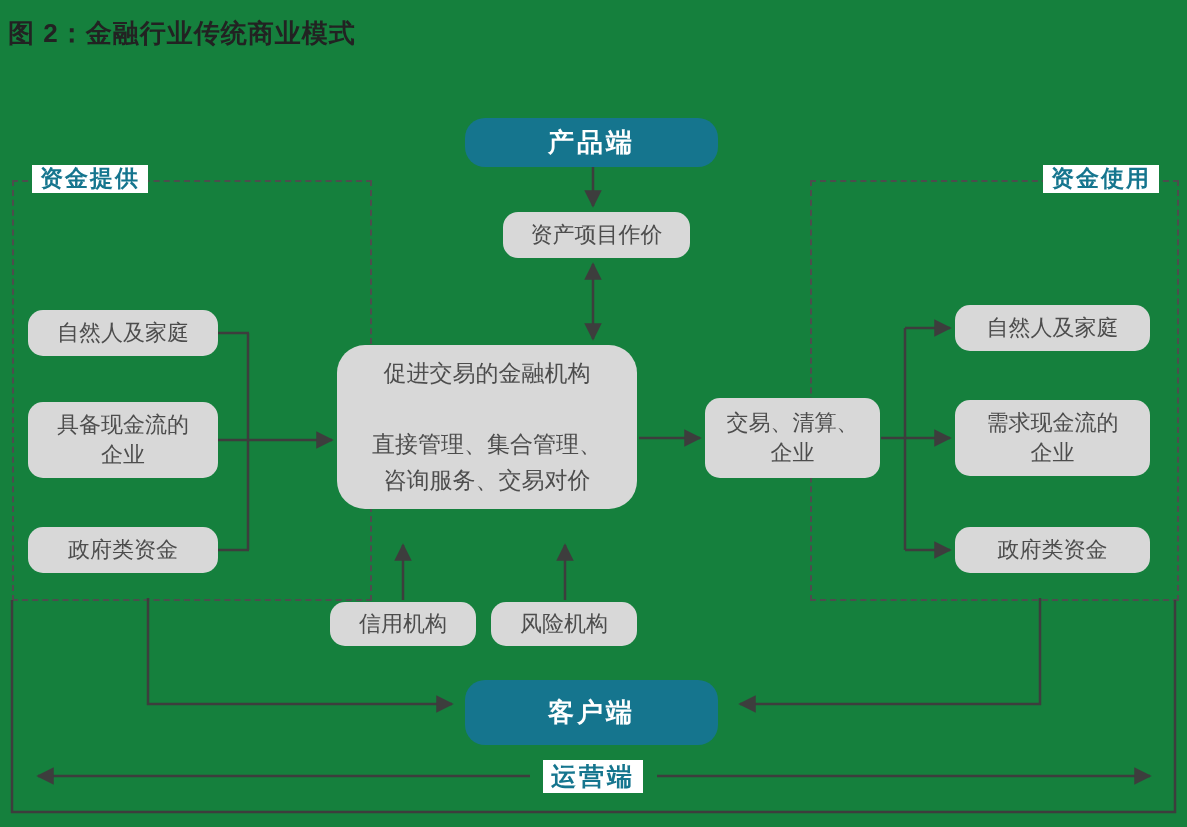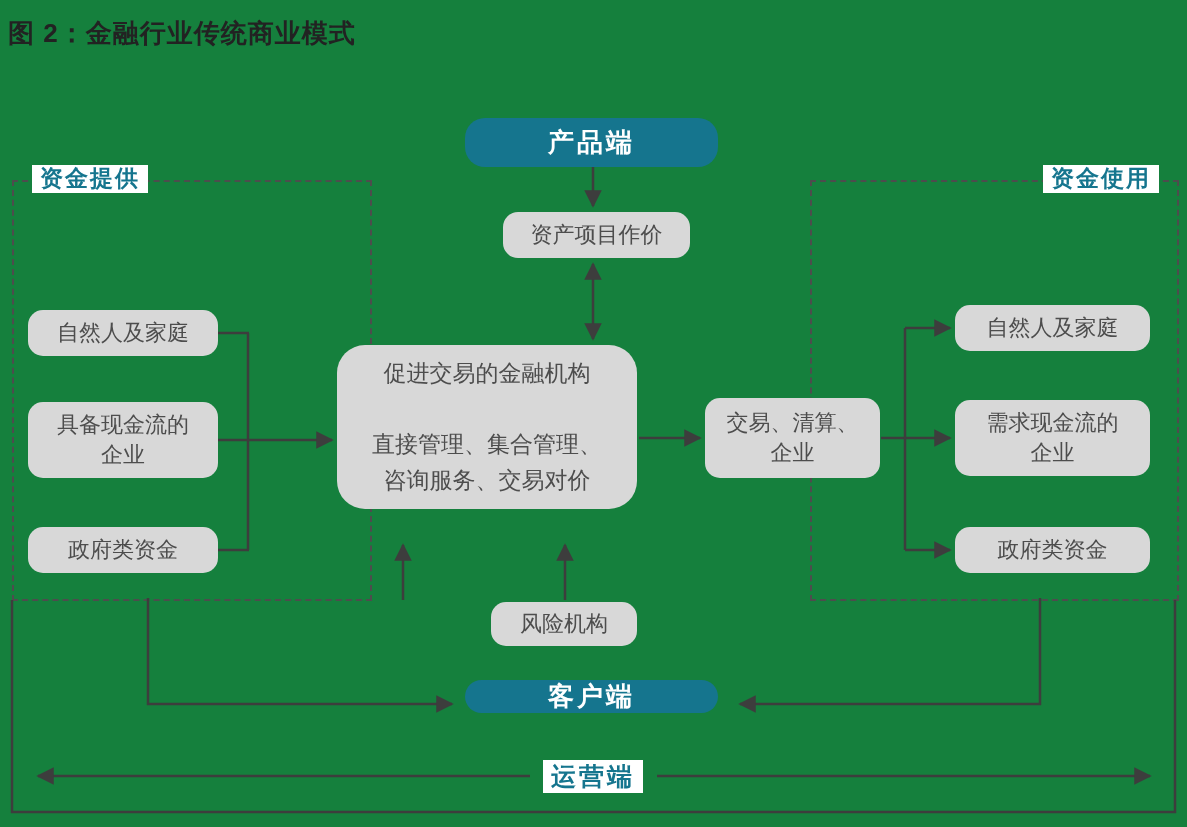--- a/index.html
+++ b/index.html
@@ -17,21 +17,21 @@
   }
   .pill{
     position:absolute;
     background:#15758e;color:#ffffff;
     font-size:26px;font-weight:bold;letter-spacing:3px;
     display:flex;align-items:center;justify-content:center;
     border-radius:20px;
     z-index:3;
   }
   #product-pill{left:465px;top:95px;width:253px;height:49px;margin-top:23px;}
-  #client-pill{left:465px;top:680px;width:253px;height:33px;}
+  #client-pill{left:465px;top:680px;width:253px;height:65px;}
   .gbox{
     position:absolute;
     background:#d8d8d8;color:#4d4d4d;
     font-size:22px;line-height:1.35;
     display:flex;align-items:center;justify-content:center;
     text-align:center;border-radius:15px;
     white-space:pre-line;
     z-index:3;
   }
   #asset-pricing{left:503px;top:212px;width:187px;height:46px;}
@@ -135,17 +135,18 @@
   <div class="gbox" id="left-item-2">政府类资金</div>
 
   <div class="gbox" id="clearing-box">交易、清算、
 企业</div>
 
   <div class="gbox" id="right-item-0">自然人及家庭</div>
   <div class="gbox" id="right-item-1">需求现金流的
 企业</div>
   <div class="gbox" id="right-item-2">政府类资金</div>
 
+  <div class="gbox" id="credit-box">信用机构</div>
   <div class="gbox" id="risk-box">风险机构</div>
 
   <div id="operations-label">运营端</div>
 
 </div>
 
 </body></html>

